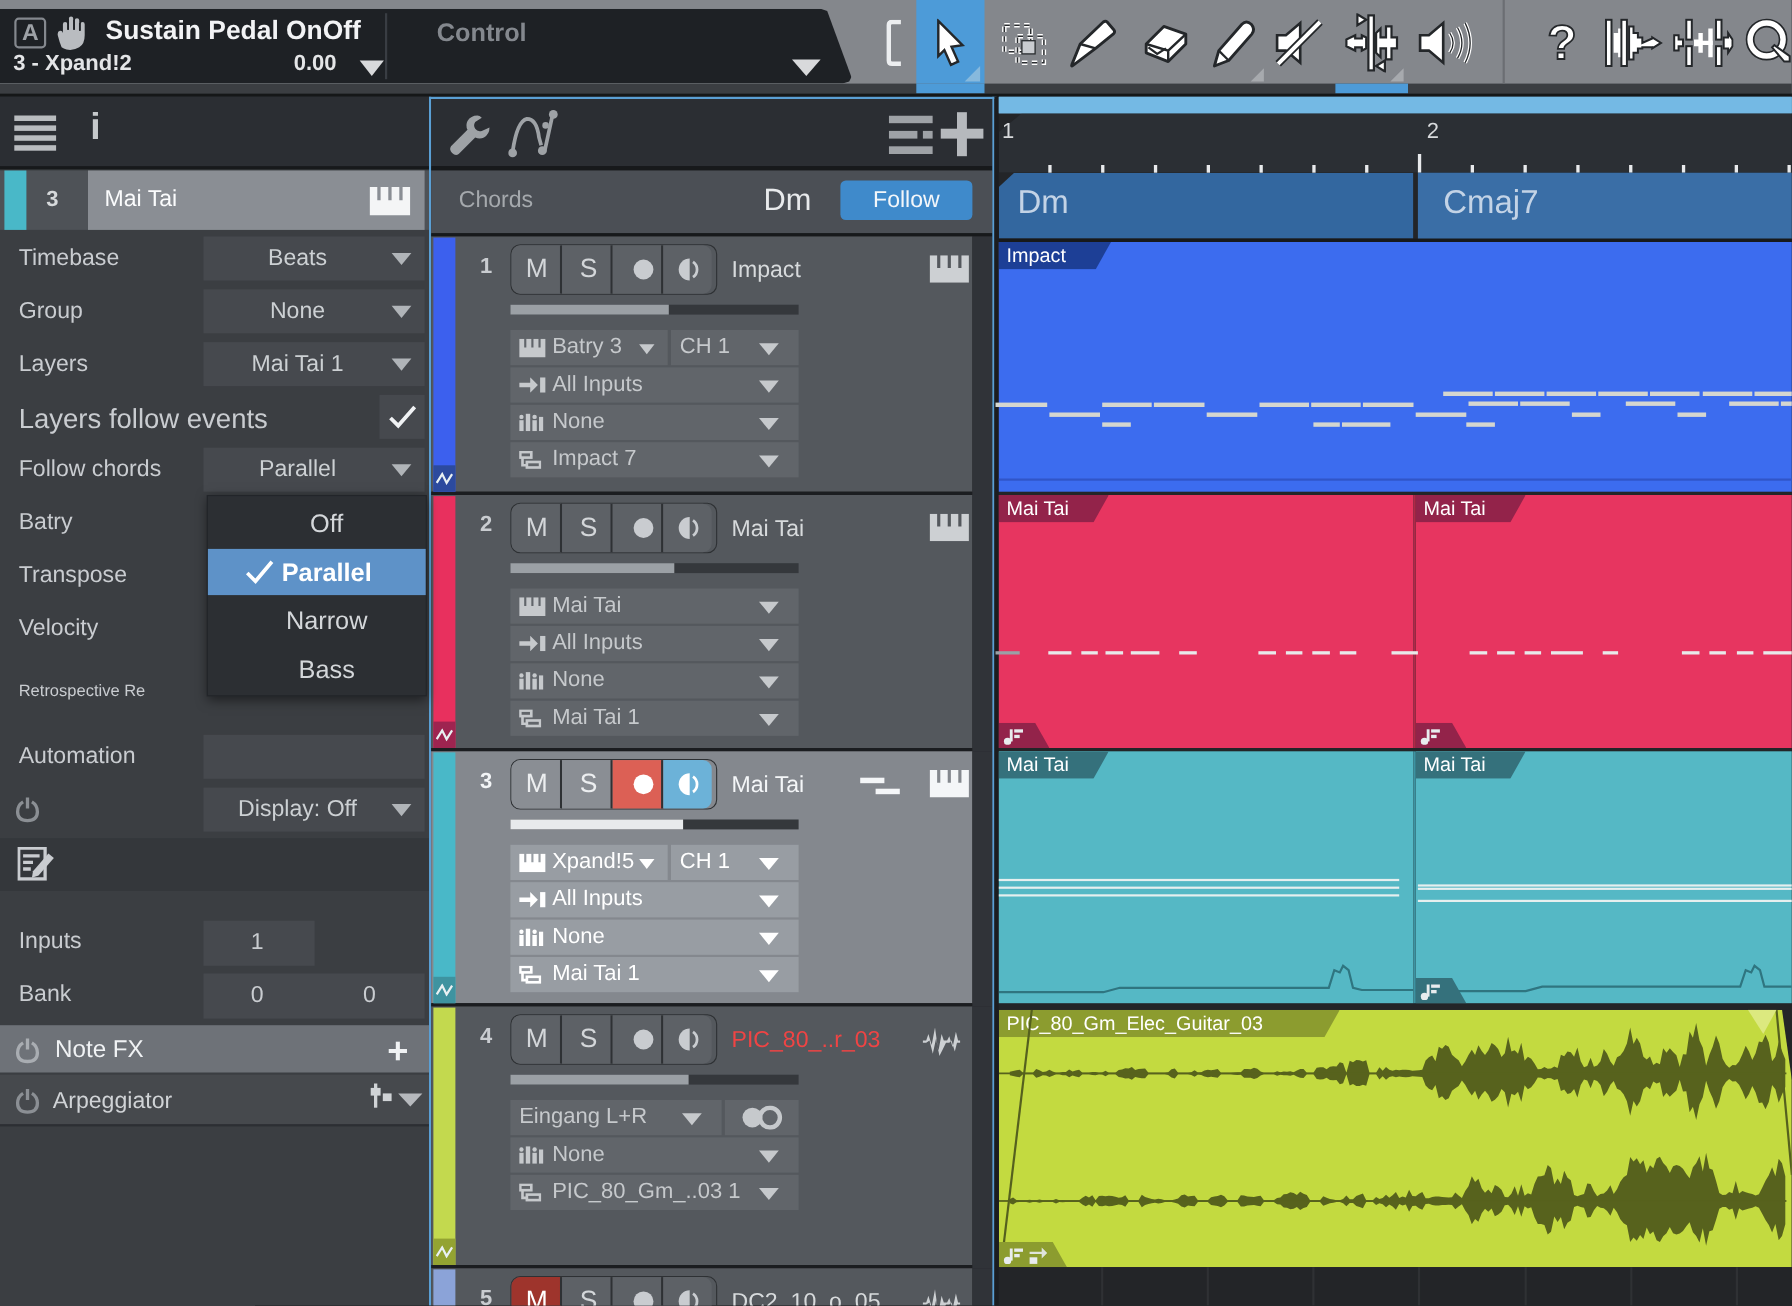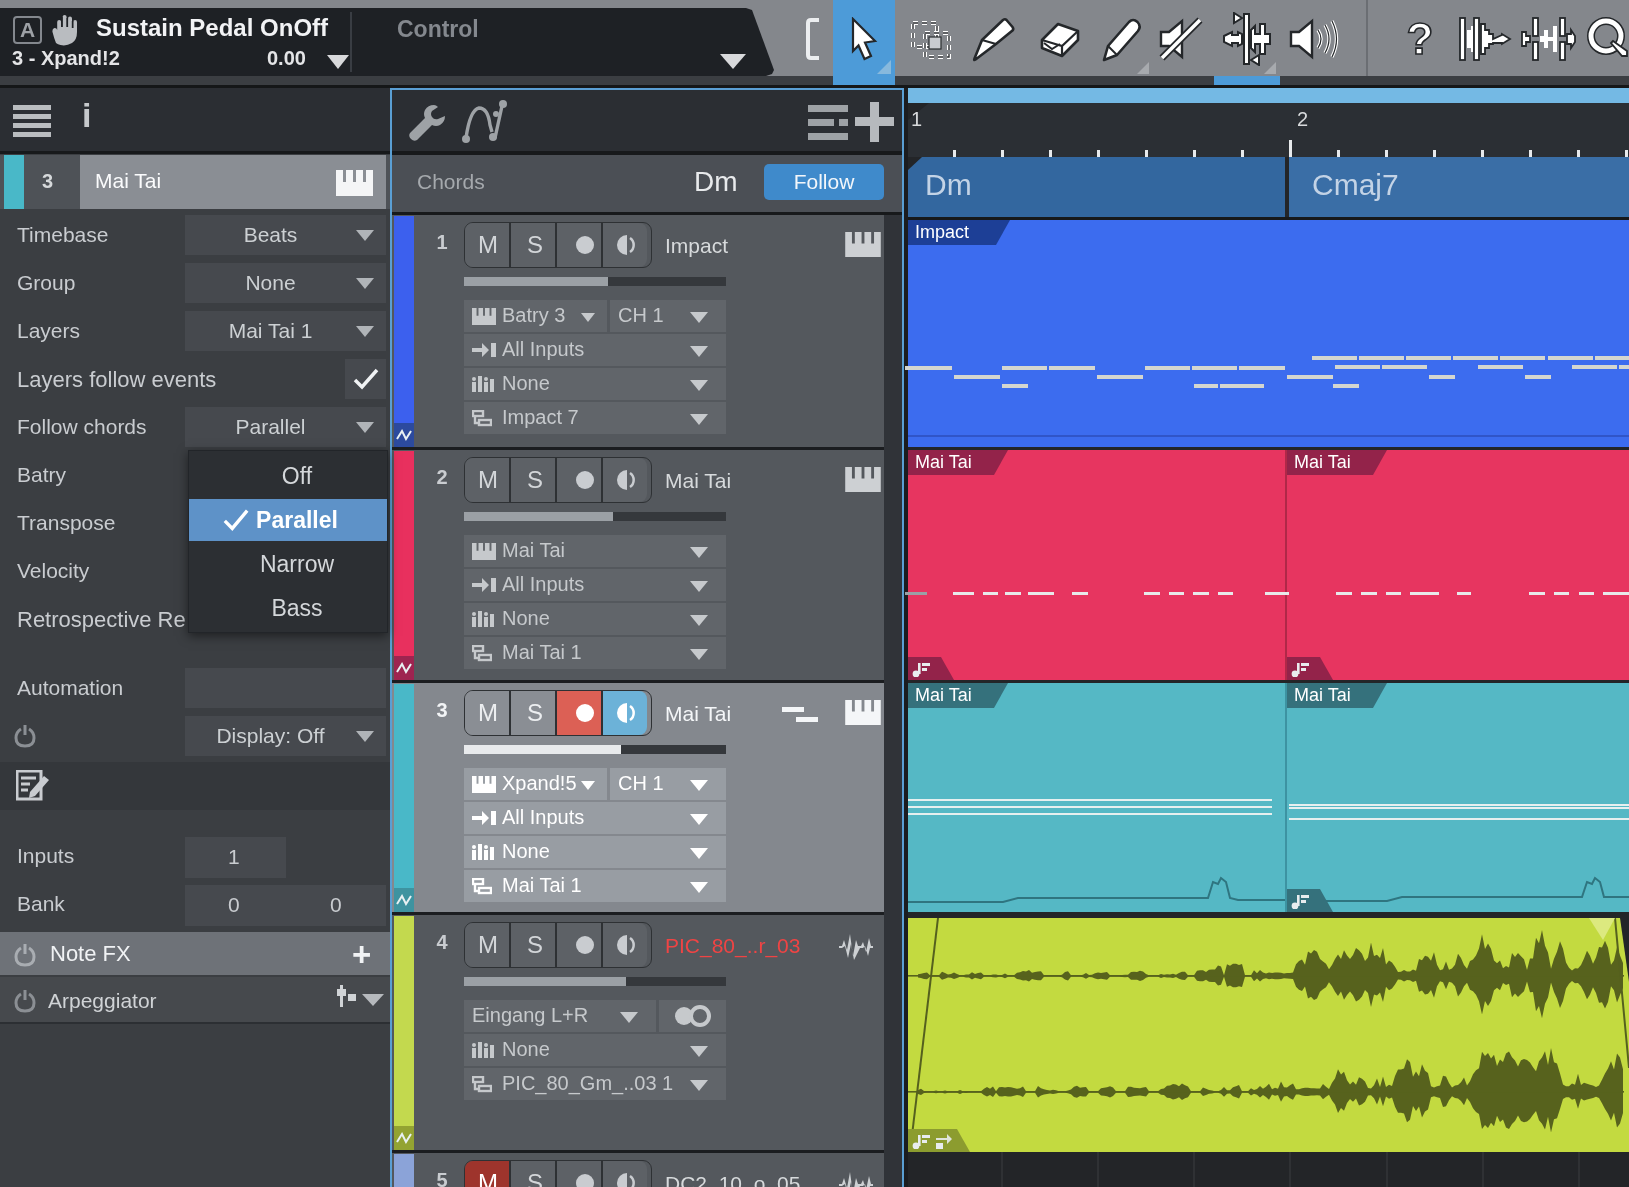--- a/index.html
+++ b/index.html
@@ -133,33 +133,33 @@
 <div class="abs" style="left:185px;top:215px;width:171px;height:40px;font-size:21px;color:#ccd0d3;text-align:center;line-height:40px;white-space:nowrap;">Beats</div>
 <div class="abs" style="left:356px;top:230px;width:0;height:0;border-left:9px solid transparent;border-right:9px solid transparent;border-top:11px solid #b0b4b8;"></div>
 <div class="abs" style="left:17px;top:271px;font-size:21px;color:#c9ccd0;font-weight:normal;white-space:nowrap;">Group</div>
 <div class="abs" style="left:185px;top:263px;width:201px;height:40px;background:#46494e;"></div>
 <div class="abs" style="left:185px;top:263px;width:171px;height:40px;font-size:21px;color:#ccd0d3;text-align:center;line-height:40px;white-space:nowrap;">None</div>
 <div class="abs" style="left:356px;top:278px;width:0;height:0;border-left:9px solid transparent;border-right:9px solid transparent;border-top:11px solid #b0b4b8;"></div>
 <div class="abs" style="left:17px;top:319px;font-size:21px;color:#c9ccd0;font-weight:normal;white-space:nowrap;">Layers</div>
 <div class="abs" style="left:185px;top:311px;width:201px;height:40px;background:#46494e;"></div>
 <div class="abs" style="left:185px;top:311px;width:171px;height:40px;font-size:21px;color:#ccd0d3;text-align:center;line-height:40px;white-space:nowrap;">Mai Tai 1</div>
 <div class="abs" style="left:356px;top:326px;width:0;height:0;border-left:9px solid transparent;border-right:9px solid transparent;border-top:11px solid #b0b4b8;"></div>
-<div class="abs" style="left:17px;top:367px;font-size:22px;color:#c9ccd0;font-weight:normal;white-space:nowrap;">Layers follow events</div>
+<div class="abs" style="left:17px;top:367px;font-size:25px;color:#c9ccd0;font-weight:normal;white-space:nowrap;">Layers follow events</div>
 <div class="abs" style="left:345px;top:359px;width:41px;height:40px;background:#46494e;"></div>
 <svg class="abs" style="left:352px;top:367px;" width="28" height="24" viewBox="0 0 28 24">
       <path fill="none" stroke="#f0f2f4" stroke-width="3.5" d="M3 13 L10 20 L25 3"></path>
     </svg>
 <div class="abs" style="left:17px;top:415px;font-size:21px;color:#c9ccd0;font-weight:normal;white-space:nowrap;">Follow chords</div>
 <div class="abs" style="left:185px;top:407px;width:201px;height:40px;background:#46494e;"></div>
 <div class="abs" style="left:185px;top:407px;width:171px;height:40px;font-size:21px;color:#ccd0d3;text-align:center;line-height:40px;white-space:nowrap;">Parallel</div>
 <div class="abs" style="left:356px;top:422px;width:0;height:0;border-left:9px solid transparent;border-right:9px solid transparent;border-top:11px solid #b0b4b8;"></div>
 <div class="abs" style="left:17px;top:463px;font-size:21px;color:#c9ccd0;font-weight:normal;white-space:nowrap;">Batry</div>
 <div class="abs" style="left:17px;top:511px;font-size:21px;color:#c9ccd0;font-weight:normal;white-space:nowrap;">Transpose</div>
 <div class="abs" style="left:17px;top:559px;font-size:21px;color:#c9ccd0;font-weight:normal;white-space:nowrap;">Velocity</div>
-<div class="abs" style="left:17px;top:607px;font-size:22px;color:#c9ccd0;font-weight:normal;white-space:nowrap;">Retrospective Re</div>
+<div class="abs" style="left:17px;top:620px;font-size:15px;color:#c9ccd0;font-weight:normal;white-space:nowrap;">Retrospective Re</div>
 <div class="abs" style="left:17px;top:676px;font-size:21px;color:#c9ccd0;font-weight:normal;white-space:nowrap;">Automation</div>
 <div class="abs" style="left:185px;top:668px;width:201px;height:40px;background:#46494e;"></div>
 <svg class="abs" style="left:14px;top:723px;" width="22" height="26" viewBox="0 0 22 26">
 <path fill="none" stroke="#8b8f94" stroke-width="3" d="M7 6 Q2 9 2 15 Q2 23 11 23 Q20 23 20 15 Q20 9 15 6"></path>
 <path stroke="#8b8f94" stroke-width="3" d="M11 2 L11 12"></path>
     </svg>
 <div class="abs" style="left:55px;top:724px;font-size:21px;color:#c9ccd0;font-weight:normal;white-space:nowrap;margin-top:44px;">Parameter</div>
 <div class="abs" style="left:185px;top:716px;width:201px;height:40px;background:#46494e;"></div>
 <div class="abs" style="left:185px;top:716px;width:171px;height:40px;font-size:21px;color:#ccd0d3;text-align:center;line-height:40px;white-space:nowrap;">Display: Off</div>
 <div class="abs" style="left:356px;top:731px;width:0;height:0;border-left:9px solid transparent;border-right:9px solid transparent;border-top:11px solid #b0b4b8;"></div>
@@ -639,20 +639,21 @@
     </svg>
 <div class="abs" style="left:908px;top:918px;width:721px;height:234px;background:#c3da40;clip-path:polygon(0 0,712px 0,721px 64px,721px 100%,0 100%);"></div>
 <svg class="abs" style="left:908px;top:920px;" width="718" height="112" viewBox="0 0 718 112">
 <polygon points="10,56 10,54.3 13,53.7 16,52.9 19,52.4 22,55.2 25,55.2 28,55.2 31,55.2 34,51.8 37,53.0 40,54.5 43,54.1 46,52.6 49,54.0 52,55.2 55,55.2 58,54.5 61,54.5 64,52.3 67,54.1 70,53.1 73,52.4 76,55.2 79,55.2 82,55.2 85,54.6 88,54.5 91,55.2 94,55.0 97,53.5 100,55.2 103,55.2 106,55.2 109,52.7 112,52.2 115,51.1 118,51.4 121,50.0 124,52.7 127,51.9 130,51.5 133,51.3 136,55.2 139,55.2 142,55.2 145,55.2 148,55.2 151,55.2 154,54.7 157,52.1 160,51.3 163,55.2 166,55.2 169,55.2 172,55.2 175,54.7 178,53.0 181,55.0 184,54.7 187,53.2 190,52.4 193,53.0 196,52.4 199,51.9 202,55.2 205,55.2 208,55.2 211,55.2 214,54.9 217,54.7 220,54.8 223,51.9 226,51.8 229,52.0 232,50.7 235,51.5 238,54.1 241,55.2 244,55.2 247,55.2 250,55.2 253,53.9 256,54.8 259,54.2 262,54.4 265,53.8 268,54.8 271,53.1 274,51.8 277,51.8 280,55.2 283,55.2 286,55.2 289,50.7 292,50.3 295,50.3 298,52.0 301,49.7 304,49.4 307,49.6 310,45.6 313,46.5 316,55.2 319,44.3 322,45.7 325,43.7 328,43.8 331,45.0 334,43.9 337,55.2 340,55.2 343,55.2 346,50.3 349,53.3 352,50.0 355,52.6 358,53.5 361,52.4 364,53.0 367,52.5 370,52.4 373,52.8 376,53.5 379,53.1 382,53.0 385,52.6 388,44.2 391,41.1 394,39.6 397,44.7 400,31.6 403,33.5 406,29.9 409,31.7 412,38.9 415,41.5 418,43.8 421,49.3 424,44.9 427,39.0 430,34.4 433,39.0 436,30.2 439,35.5 442,39.0 445,35.1 448,28.1 451,30.2 454,33.7 457,40.9 460,37.5 463,22.4 466,36.0 469,34.7 472,38.0 475,27.9 478,44.4 481,40.6 484,42.5 487,46.8 490,52.1 493,51.8 496,50.1 499,51.6 502,51.4 505,49.6 508,50.8 511,38.9 514,40.3 517,35.8 520,36.7 523,40.7 526,32.3 529,44.8 532,50.2 535,49.2 538,41.6 541,49.8 544,48.6 547,44.8 550,33.7 553,38.0 556,45.0 559,48.8 562,41.1 565,39.5 568,35.5 571,28.6 574,14.2 577,29.0 580,23.5 583,28.7 586,40.6 589,43.2 592,40.5 595,48.2 598,46.1 601,47.5 604,33.0 607,37.1 610,33.0 613,36.3 616,39.3 619,50.0 622,38.4 625,38.6 628,17.7 631,23.3 634,10.1 637,25.8 640,32.5 643,48.8 646,38.8 649,31.7 652,21.3 655,28.7 658,42.5 661,47.7 664,50.6 667,48.2 670,48.4 673,44.9 676,38.5 679,30.7 682,35.8 685,43.7 688,37.4 691,26.9 694,27.5 697,20.7 700,27.8 703,44.8 706,40.6 709,27.3 712,35.5 715,42.9 715,68.1 712,74.9 709,82.4 706,70.2 703,66.3 700,81.9 697,88.5 694,82.2 691,82.8 688,73.1 685,67.3 682,74.6 679,79.3 676,72.1 673,66.2 670,63.0 667,63.2 664,60.9 661,63.7 658,68.4 655,81.1 652,87.9 649,78.4 646,71.9 643,62.6 640,77.6 637,83.8 634,98.2 631,86.1 628,91.2 625,72.0 622,72.2 619,61.5 616,71.3 613,74.1 610,77.1 607,73.4 604,77.2 601,63.8 598,65.1 595,63.1 592,70.3 589,67.8 586,70.2 583,81.1 580,85.9 577,80.9 574,94.4 571,81.2 568,74.8 565,71.2 562,69.7 559,62.7 556,66.2 553,72.6 550,76.6 547,66.3 544,62.8 541,61.7 538,69.3 535,62.3 532,61.3 529,66.3 526,77.8 523,70.1 520,73.7 517,74.6 514,70.4 511,71.8 508,60.8 505,61.9 502,60.3 499,60.0 496,61.4 493,59.8 490,59.6 487,64.5 484,68.4 481,70.2 478,66.7 475,81.9 472,72.6 469,75.6 466,74.4 463,86.9 460,73.0 457,69.9 454,76.6 451,79.7 448,81.6 445,75.2 442,71.6 439,74.9 436,79.7 433,71.6 430,75.9 427,71.7 424,66.2 421,62.2 418,67.2 415,69.3 412,71.7 409,78.4 406,80.1 403,76.7 400,78.5 397,66.4 394,71.1 391,69.8 388,66.8 385,59.1 382,58.8 379,58.6 376,58.3 373,59.0 370,59.3 367,59.2 364,58.7 361,59.3 358,58.3 355,59.1 352,61.5 349,58.5 346,61.3 343,56.7 340,56.7 337,56.7 334,67.1 331,66.2 328,67.2 325,67.3 322,65.5 319,66.8 316,56.7 313,64.8 310,65.6 307,61.9 304,62.1 301,61.8 298,59.7 295,61.2 292,61.3 289,60.8 286,56.7 283,56.7 280,56.7 277,59.9 274,59.8 271,58.7 268,57.1 265,58.0 262,57.5 259,57.6 256,57.1 253,58.0 250,56.7 247,56.7 244,56.7 241,56.7 238,57.8 235,60.1 232,60.9 229,59.7 226,59.8 223,59.7 220,57.1 217,57.2 214,57.0 211,56.7 208,56.7 205,56.7 202,56.7 199,59.8 196,59.3 193,58.8 190,59.3 187,58.6 184,57.2 181,56.9 178,58.8 175,57.2 172,56.7 169,56.7 166,56.7 163,56.7 160,60.4 157,59.6 154,57.2 151,56.7 148,56.7 145,56.7 142,56.7 139,56.7 136,56.7 133,60.3 130,60.2 127,59.7 124,59.0 121,61.5 118,60.3 115,60.5 112,59.5 109,59.1 106,56.7 103,56.7 100,56.7 97,58.3 94,56.9 91,56.7 88,57.4 85,57.3 82,56.7 79,56.7 76,56.7 73,59.3 70,58.6 67,57.8 64,59.4 61,57.4 58,57.4 55,56.7 52,56.7 49,57.9 46,59.1 43,57.7 40,57.4 37,58.8 34,59.8 31,56.7 28,56.7 25,56.7 22,56.7 19,59.3 16,58.9 13,58.1 10,57.6 10,56" fill="#57621d"></polygon>
 <rect x="0" y="55" width="716" height="1.6" fill="#57621d"></rect>
     </svg>
 <svg class="abs" style="left:908px;top:1036px;" width="718" height="112" viewBox="0 0 718 112">
 <polygon points="10,56 10,53.9 13,52.7 16,54.9 19,55.2 22,55.2 25,55.2 28,54.6 31,55.2 34,55.2 37,54.4 40,55.2 43,55.2 46,55.2 49,55.2 52,53.9 55,55.2 58,54.9 61,55.2 64,55.2 67,55.2 70,55.2 73,55.2 76,52.8 79,51.0 82,52.7 85,50.6 88,55.2 91,51.3 94,51.0 97,51.6 100,51.0 103,51.2 106,52.0 109,52.8 112,52.3 115,50.6 118,55.2 121,55.2 124,55.2 127,55.2 130,50.1 133,52.2 136,53.2 139,54.0 142,54.5 145,53.7 148,54.3 151,55.2 154,55.2 157,55.2 160,54.5 163,53.5 166,50.7 169,49.8 172,51.8 175,51.2 178,51.0 181,55.2 184,55.2 187,55.2 190,55.2 193,52.3 196,51.8 199,51.3 202,50.2 205,51.6 208,55.2 211,55.2 214,55.2 217,55.2 220,50.7 223,50.8 226,51.7 229,52.0 232,52.2 235,51.5 238,51.0 241,55.2 244,55.2 247,55.2 250,55.2 253,53.1 256,52.6 259,49.7 262,49.5 265,47.9 268,48.6 271,50.3 274,47.4 277,49.3 280,50.4 283,55.2 286,55.2 289,55.2 292,55.2 295,51.5 298,52.8 301,54.0 304,54.4 307,55.2 310,55.2 313,54.0 316,50.9 319,54.2 322,54.2 325,51.3 328,50.2 331,49.1 334,55.2 337,55.2 340,55.2 343,52.2 346,54.1 349,53.1 352,50.1 355,52.8 358,50.7 361,47.7 364,53.2 367,51.8 370,52.7 373,45.5 376,51.2 379,51.5 382,49.2 385,47.6 388,53.3 391,53.3 394,52.2 397,51.7 400,51.7 403,52.2 406,52.3 409,52.6 412,52.4 415,48.1 418,50.8 421,53.0 424,46.8 427,42.4 430,33.3 433,38.5 436,35.7 439,44.2 442,48.4 445,45.4 448,48.8 451,41.2 454,42.8 457,45.5 460,52.1 463,52.5 466,49.2 469,42.4 472,51.0 475,40.6 478,51.0 481,48.7 484,49.9 487,40.1 490,33.5 493,33.4 496,32.5 499,23.2 502,25.9 505,40.8 508,35.4 511,40.3 514,28.3 517,34.7 520,36.9 523,50.3 526,51.5 529,50.3 532,49.5 535,39.8 538,40.4 541,46.9 544,51.4 547,49.5 550,48.9 553,46.3 556,41.5 559,49.5 562,45.2 565,38.3 568,34.3 571,32.2 574,15.8 577,20.0 580,16.9 583,22.5 586,18.8 589,30.1 592,23.4 595,26.0 598,17.5 601,15.6 604,21.3 607,24.4 610,30.4 613,24.3 616,23.0 619,24.0 622,26.6 625,31.3 628,35.2 631,25.2 634,21.5 637,15.2 640,29.1 643,12.0 646,26.3 649,27.5 652,37.5 655,48.5 658,50.3 661,50.2 664,47.6 667,48.7 670,37.7 673,49.0 676,46.8 679,47.8 682,48.7 685,49.5 688,50.9 691,49.6 694,43.8 697,37.4 700,32.4 703,25.2 706,33.4 709,17.5 712,21.6 715,33.3 715,76.9 712,87.6 709,91.4 706,76.8 703,84.4 700,77.7 697,73.1 694,67.3 691,61.9 688,60.7 685,62.0 682,62.7 679,63.5 676,64.4 673,62.4 670,72.8 667,62.7 664,63.8 661,61.3 658,61.2 655,62.9 652,73.0 649,82.3 646,83.3 643,96.5 640,80.7 637,93.5 634,87.7 631,84.3 628,75.1 625,78.7 622,83.1 619,85.4 616,86.3 613,85.1 610,79.5 607,85.1 604,87.9 601,93.1 598,91.4 595,83.6 592,86.0 589,79.8 586,90.3 583,86.8 580,92.0 577,89.1 574,93.0 571,77.9 568,76.0 565,72.3 562,66.0 559,62.0 556,69.3 553,64.9 550,62.5 547,61.9 544,60.3 541,64.3 538,70.3 535,70.9 532,62.0 529,61.2 526,60.2 523,61.3 520,73.5 517,75.6 514,81.5 511,70.4 508,74.9 505,69.9 502,83.7 499,86.2 496,77.6 493,76.8 490,76.7 487,70.7 484,61.6 481,62.7 478,60.6 475,70.2 472,60.6 469,68.5 466,62.3 463,59.2 460,59.6 457,65.7 454,68.2 451,69.6 448,62.6 445,65.7 442,62.9 439,66.9 436,74.7 433,72.1 430,76.9 427,68.5 424,64.4 421,58.8 418,60.8 415,63.3 412,59.4 409,59.2 406,59.4 403,59.5 400,59.9 397,60.0 394,59.5 391,58.4 388,58.5 385,63.7 382,62.3 379,60.1 376,60.4 373,65.7 370,59.0 367,59.8 364,58.5 361,63.7 358,60.9 355,58.9 352,61.4 349,58.7 346,57.8 343,59.5 340,56.7 337,56.7 334,56.7 331,62.4 328,61.3 325,60.3 322,57.6 319,57.7 316,60.7 313,57.8 310,56.7 307,56.7 304,57.4 301,57.8 298,59.0 295,60.1 292,56.7 289,56.7 286,56.7 283,56.7 280,61.2 277,62.2 274,63.9 271,61.3 268,62.8 265,63.4 262,61.9 259,61.8 256,59.1 253,58.7 250,56.7 247,56.7 244,56.7 241,56.7 238,60.6 235,60.1 232,59.5 229,59.7 226,59.9 223,60.8 220,60.9 217,56.7 214,56.7 211,56.7 208,56.7 205,60.0 202,61.4 199,60.3 196,59.8 193,59.4 190,56.7 187,56.7 184,56.7 181,56.7 178,60.6 175,60.4 172,59.9 169,61.7 166,60.9 163,58.3 160,57.3 157,56.7 154,56.7 151,56.7 148,57.6 145,58.1 142,57.4 139,57.9 136,58.6 133,59.5 130,61.4 127,56.7 124,56.7 121,56.7 118,56.7 115,61.0 112,59.4 109,59.0 106,59.7 103,60.4 100,60.6 97,60.0 94,60.6 91,60.3 88,56.7 85,61.0 82,59.0 79,60.6 76,59.0 73,56.7 70,56.7 67,56.7 64,56.7 61,56.7 58,57.0 55,56.7 52,58.0 49,56.7 46,56.7 43,56.7 40,56.7 37,57.5 34,56.7 31,56.7 28,57.3 25,56.7 22,56.7 19,56.7 16,57.0 13,59.0 10,57.9 10,56" fill="#57621d"></polygon>
 <rect x="0" y="55" width="716" height="1.6" fill="#57621d"></rect>
     </svg>
+<div class="abs" style="left:908px;top:918px;width:310px;height:25px;background:#8c9c2f;clip-path:polygon(0 0,100% 0,calc(100% - 14px) 100%,0 100%);color:#ffffff;font-size:18px;line-height:24px;padding-left:7px;">PIC_80_Gm_Elec_Guitar_03</div>
 <svg class="abs" style="left:905px;top:918px;" width="40" height="234" viewBox="0 0 40 234">
 <path fill="none" stroke="#55601e" stroke-width="2" d="M33 0 L5 234"></path>
     </svg>
 <svg class="abs" style="left:1589px;top:918px;" width="40" height="234" viewBox="0 0 40 234">
 <path fill="#d8e670" d="M0 0 L33 0 L23 0 Z" opacity="0"></path>
 <path fill="none" stroke="#55601e" stroke-width="2" d="M26 0 L40 150"></path>
 <path fill="#dce97f" d="M0 0 L26 0 L14 22 Z"></path>
     </svg>
 <div class="abs" style="left:908px;top:1129px;width:62px;height:23px;background:#8c9c2f;clip-path:polygon(0 0,calc(100% - 13px) 0,100% 100%,0 100%);"></div>
 <svg class="abs" style="left:912px;top:1133px;" width="20" height="16" viewBox="0 0 20 16">

